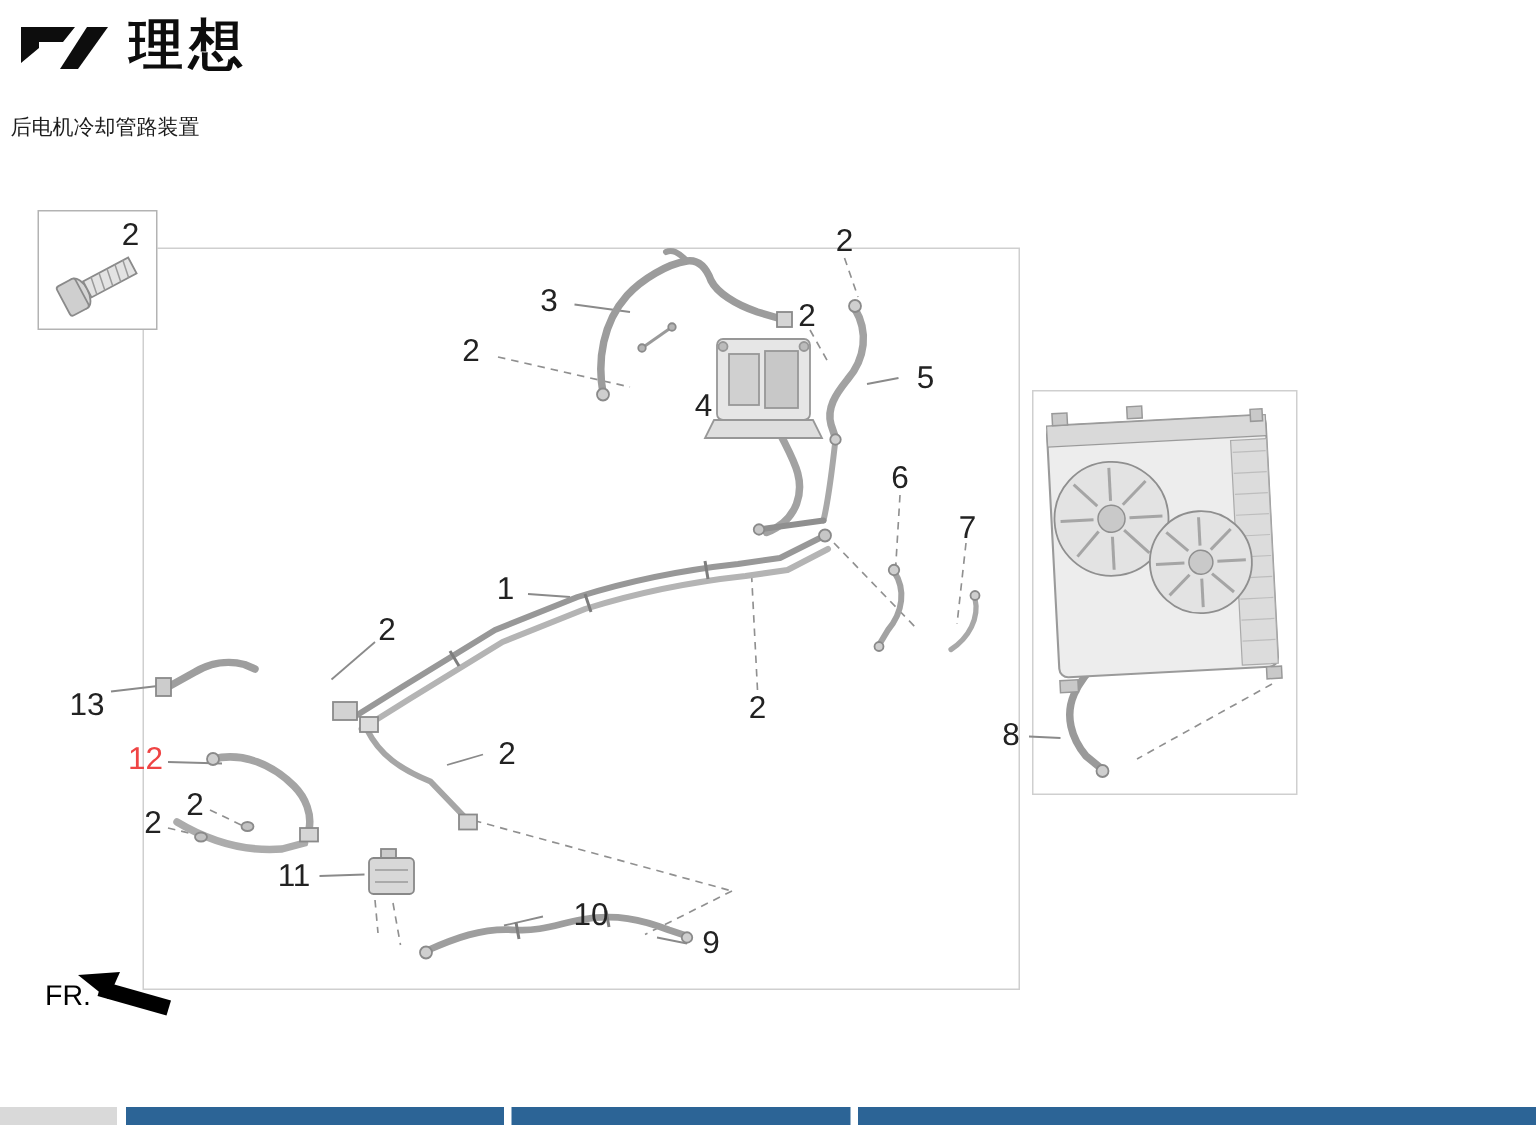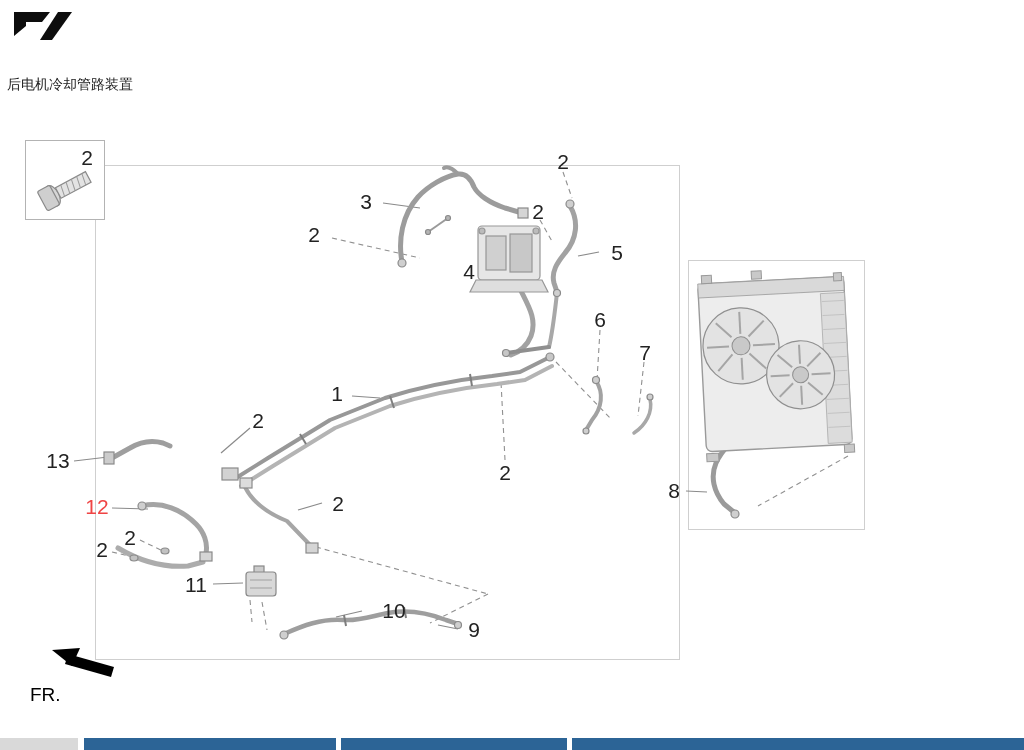--- a/index.html
+++ b/index.html
@@ -19,33 +19,34 @@
                border:1px solid #b3b3b3; background:#ffffff; }
   .radiator-box { position:absolute; left:688px; top:260px; width:177px; height:270px;
                   border:1px solid #cfcfcf; background:#ffffff; }
 
   svg.art { position:absolute; left:0; top:0; pointer-events:none; }
 
   .callout-layer { position:absolute; left:0; top:0; width:1024px; height:750px; }
   .callout { position:absolute; transform:translate(-50%,-50%);
              font-size:21px; color:#222; line-height:1; cursor:default; }
 
-  .fr-label { position:absolute; left:30px; top:654px; font-size:19px; color:#000;margin-top:30px; }
+  .fr-label { position:absolute; left:30px; top:654px; font-size:19px; color:#000; }
 
   .bottom-bar { position:absolute; left:0; top:737px; width:1024px; height:13px; }
   .bottom-bar .cell { position:absolute; top:1px; height:12px; }
 </style>
 </head>
 <body>
 
 <div class="brand">
   <svg class="brand-mark" viewBox="0 0 64 38">
     <polygon points="4,6 40,6 32,16 16,16 16,20 4,30" fill="#0d0d0d"></polygon>
     <polygon points="48,6 62,6 42,34 30,34" fill="#0d0d0d"></polygon>
   </svg>
+  <span class="brand-text">理想</span>
 </div>
 
 <div class="page-title">后电机冷却管路装置</div>
 
 <div class="main-box"></div>
 <div class="inset-box"></div>
 <div class="radiator-box"></div>
 
 <svg class="art" width="1024" height="750" viewBox="0 0 1024 750">
 
@@ -220,21 +221,21 @@
     <div class="callout" style="left: 314px; top: 234px; color: rgb(34, 34, 34);">2</div>
     <div class="callout" style="left: 563px; top: 161px; color: rgb(34, 34, 34);">2</div>
     <div class="callout" style="left: 538px; top: 211px; color: rgb(34, 34, 34);">2</div>
     <div class="callout" style="left: 617px; top: 252px; color: rgb(34, 34, 34);">5</div>
     <div class="callout" style="left: 469px; top: 271px; color: rgb(34, 34, 34);">4</div>
     <div class="callout" style="left: 600px; top: 319px; color: rgb(34, 34, 34);">6</div>
     <div class="callout" style="left: 645px; top: 352px; color: rgb(34, 34, 34);">7</div>
     <div class="callout" style="left: 337px; top: 393px; color: rgb(34, 34, 34);">1</div>
     <div class="callout" style="left: 258px; top: 420px; color: rgb(34, 34, 34);">2</div>
     <div class="callout" style="left: 505px; top: 472px; color: rgb(34, 34, 34);">2</div>
-    <div class="callout" style="left: 58px; top: 460px; color: rgb(34, 34, 34);">13</div>
+    <div class="callout" style="left: 58px; top: 470px; color: rgb(34, 34, 34);">13</div>
     <div class="callout" style="left: 97px; top: 506px; color: #ef4444;">12</div>
     <div class="callout" style="left: 130px; top: 537px; color: rgb(34, 34, 34);">2</div>
     <div class="callout" style="left: 102px; top: 549px; color: rgb(34, 34, 34);">2</div>
     <div class="callout" style="left: 338px; top: 503px; color: rgb(34, 34, 34);">2</div>
     <div class="callout" style="left: 196px; top: 584px; color: rgb(34, 34, 34);">11</div>
     <div class="callout" style="left: 394px; top: 610px; color: rgb(34, 34, 34);">10</div>
     <div class="callout" style="left: 474px; top: 629px; color: rgb(34, 34, 34);">9</div>
     <div class="callout" style="left: 674px; top: 490px; color: rgb(34, 34, 34);">8</div>
   </div>
 

